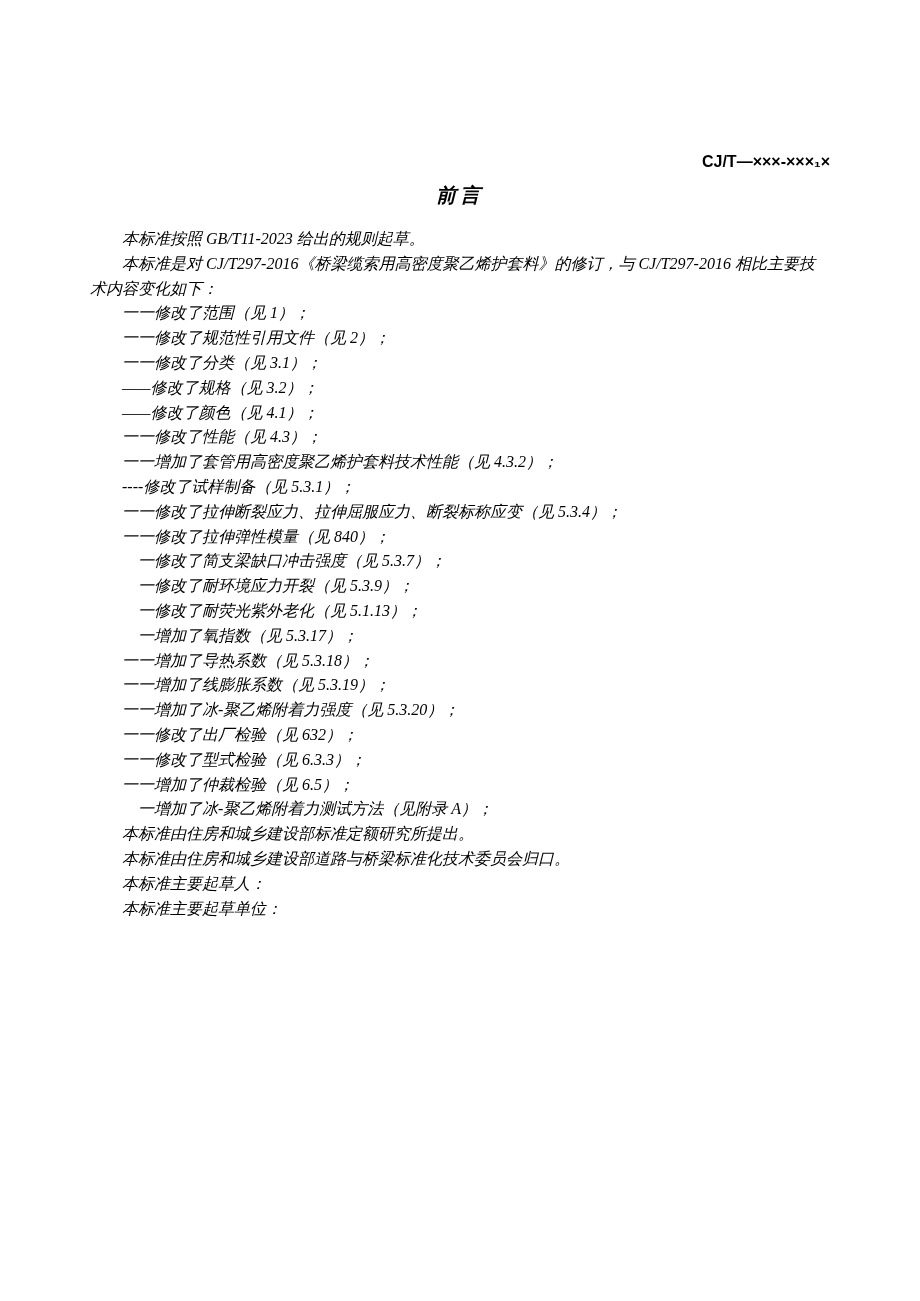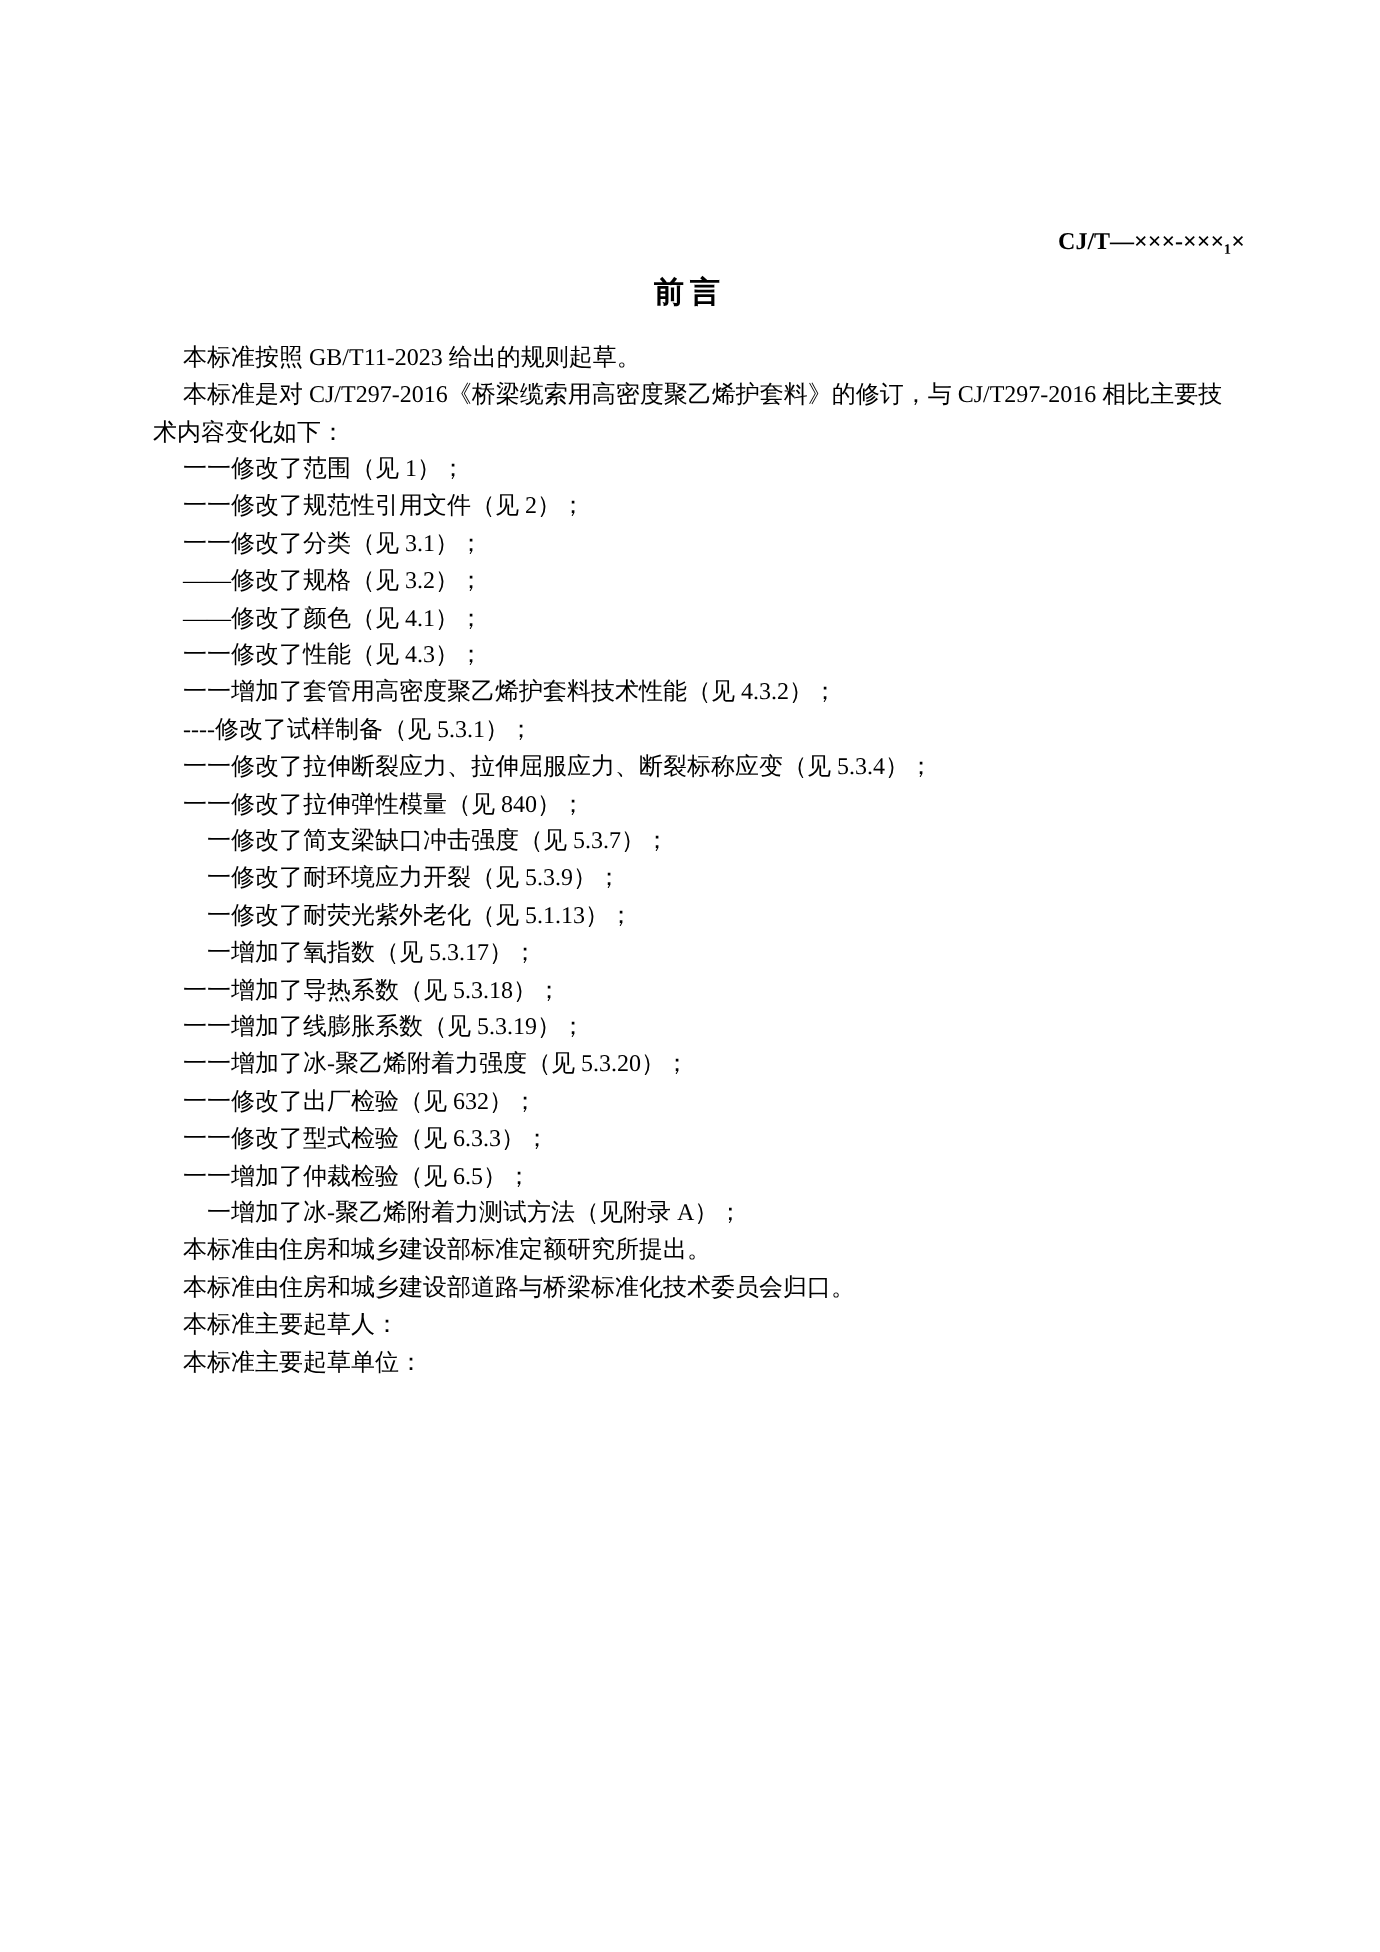--- a/index.html
+++ b/index.html
@@ -8,26 +8,27 @@
     height: 1301px;
     background: #fff;
     font-family: "SimSun", "宋体", serif;
     font-size: 16px;
     color: #000;
     line-height: 1.55;
     position: relative;
   }
   .page {
     padding: 150px 90px 0 90px;
+    font-style: italic;
   }
   .header-id {
     position: absolute;
     top: 150px;
     right: 90px;
-    font-family: Liberation Serif, serif;
+    font-family: Liberation Sans, sans-serif;
     font-weight: bold;
     font-size: 16px;
   }
   .title {
     text-align: center;
     font-weight: bold;
     font-size: 20px;
     margin-top: 30px;
     margin-bottom: 16px;
     font-family: "SimHei", "黑体", sans-serif;
@@ -35,21 +36,21 @@
   }
   .body-text {
     margin-top: 8px;
   }
   .para {
     text-indent: 2em;
     margin: 0;
   }
   .wrap-line {
     text-indent: 0;
-    margin-left: 12px;
+    margin-left: 0;
   }
   .item {
     text-indent: 2em;
     margin: 0;
   }
   .item-sub {
     text-indent: 3em;
     margin: 0;
   }
 </style>

